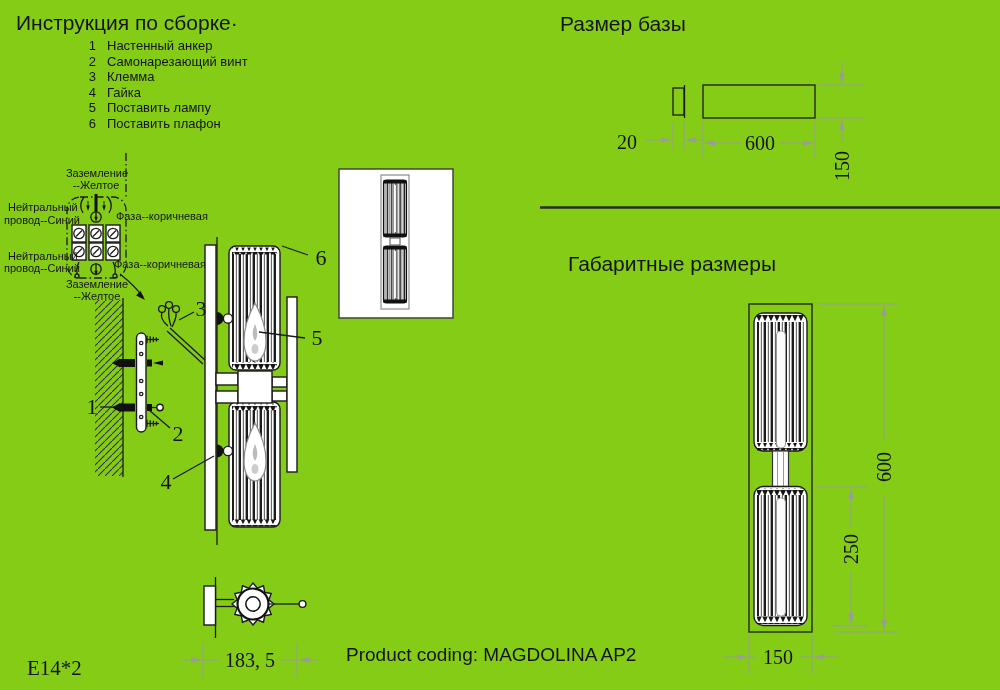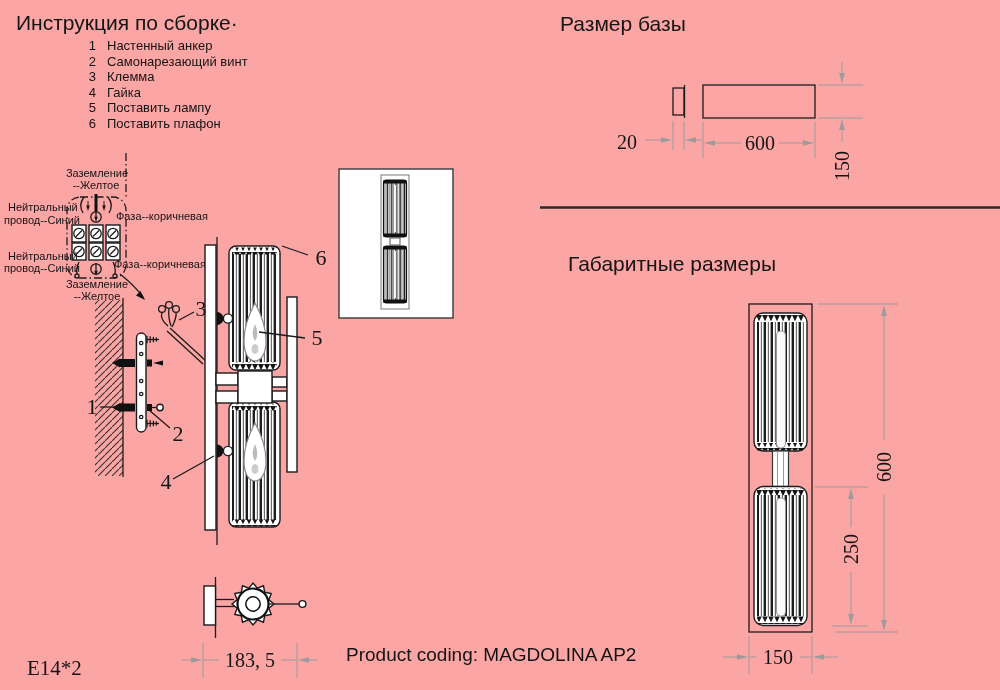--- a/index.html
+++ b/index.html
@@ -1,16 +1,16 @@
 <!DOCTYPE html>
 <html><head>
 <meta charset="utf-8">
 <style>
   html,body{margin:0;padding:0;background:#fff;}
-  .page{position:relative;width:1000px;height:690px;background:#fca5a5;overflow:hidden;}
+  .page{position:relative;width:1000px;height:690px;background:#84cc16;overflow:hidden;}
   svg{position:absolute;left:0;top:0;}
   text{fill:#141414;}
   .t-sans{font-family:"Liberation Sans",sans-serif;}
   .t-serif{font-family:"Liberation Serif",serif;}
   .title{font-size:21px;}
   .listnum,.listlbl{font-size:13px;}
   .wire{font-size:11px;}
   .dimtxt{font-size:20px;}
   .callout{font-size:22px;}
   .spec{font-size:21px;}

